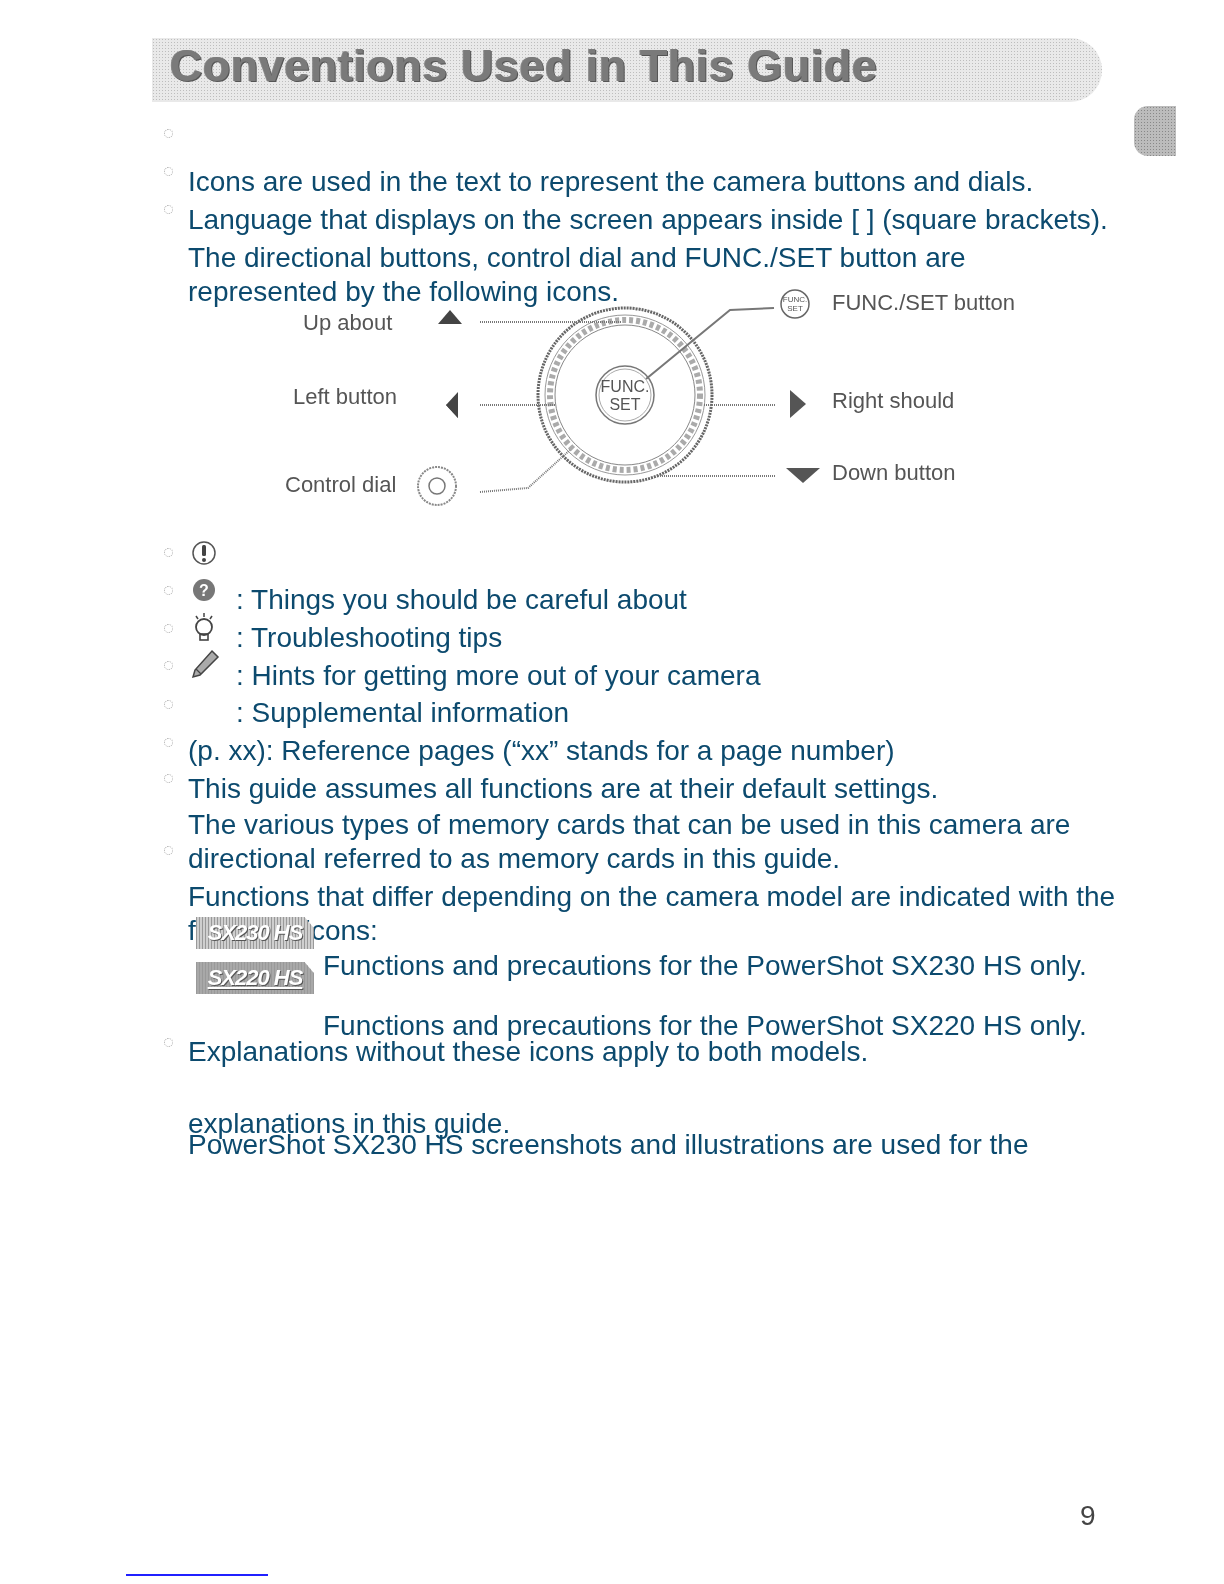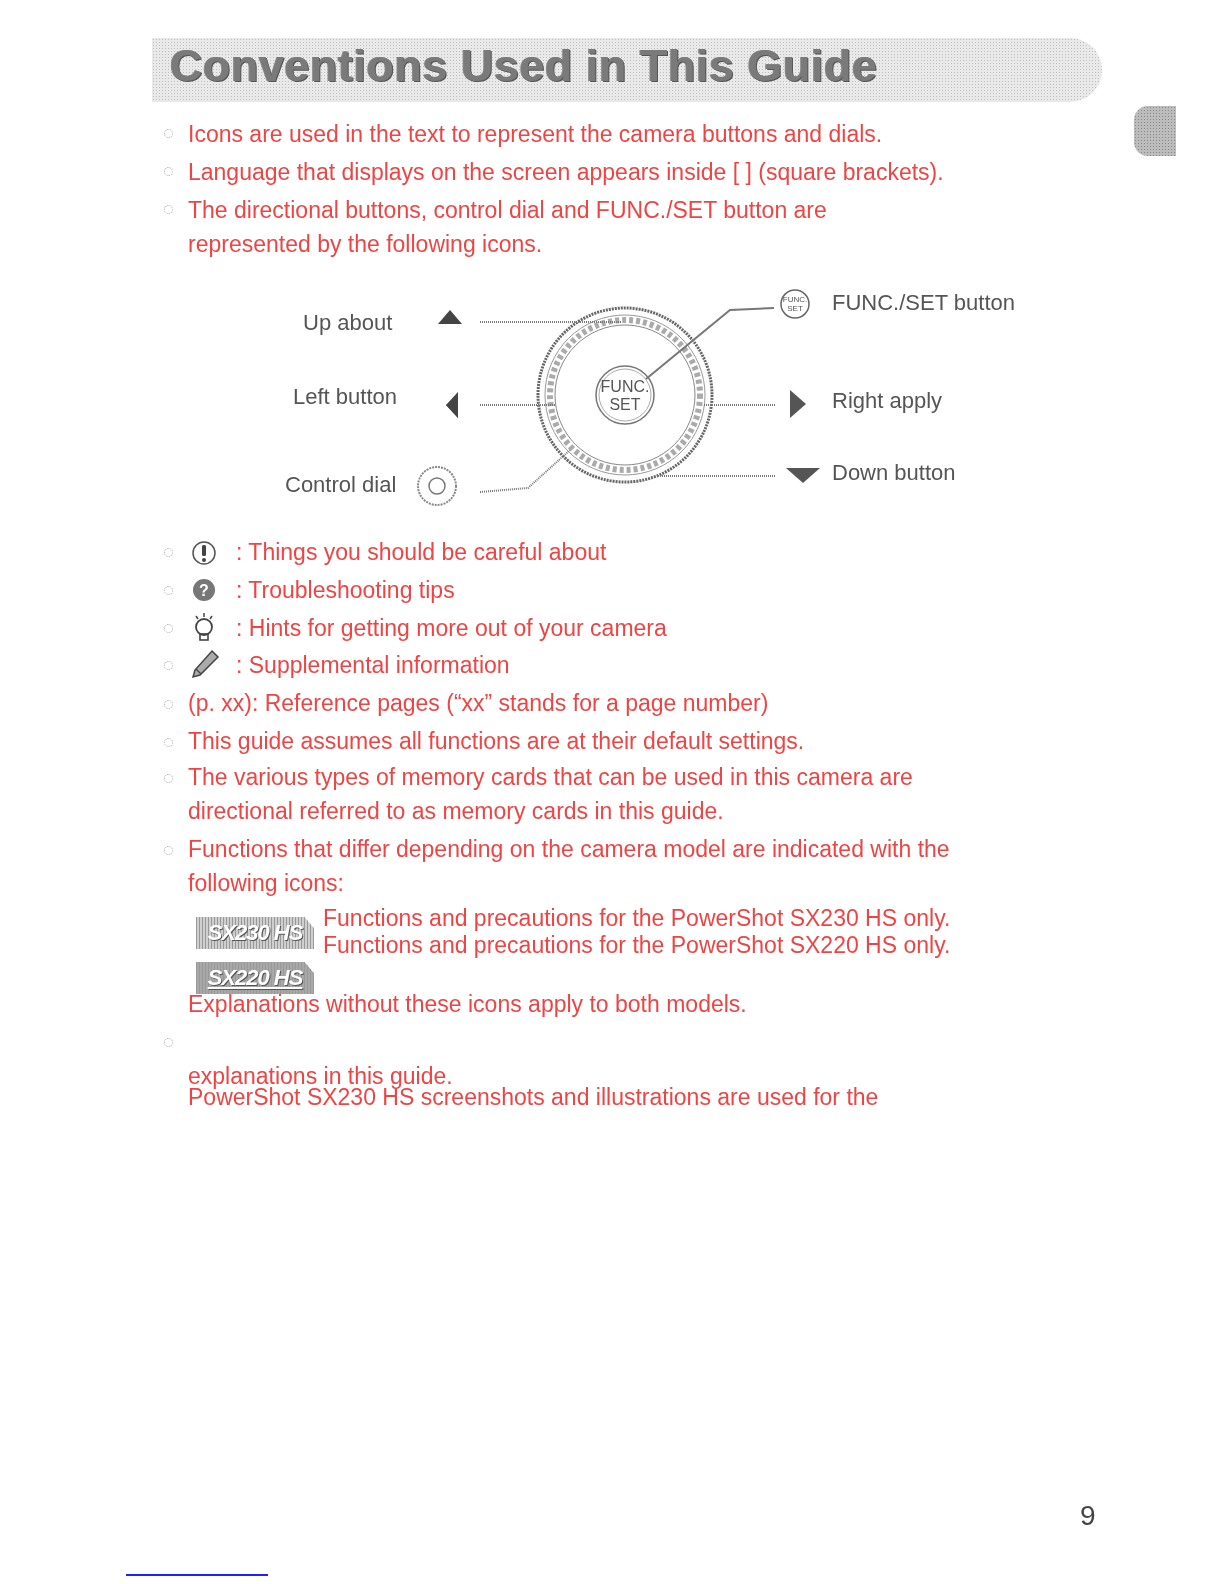--- a/index.html
+++ b/index.html
@@ -14,21 +14,21 @@
   .title-text { position: absolute; left: 18px; top: 2px; font-size: 45px; font-weight: bold;
     color: #7a7a7a; letter-spacing: 0.5px;
     text-shadow: 1px 1px 0 #555, -1px 0 0 #888; }
 
   .side-tab { position: absolute; left: 1134px; top: 106px; width: 42px; height: 50px;
     background-color: #bcbcbc;
     background-image: radial-gradient(#888 0.8px, transparent 1px);
     background-size: 3px 3px;
     border-radius: 14px 0 0 14px; }
 
-  .item { position: absolute; left: 188px; font-size: 23px; line-height: 34px; color: #ef4444; }
+  .item { position: absolute; left: 188px; font-size: 28px; line-height: 34px; color: #0c4a6e; margin-top: 48px; }
   .bullet { position: absolute; left: 164px; width: 7px; height: 7px; border-radius: 50%;
     border: 1px dotted #aaa; }
 
   .diagram { position: absolute; left: 270px; top: 280px; width: 800px; height: 240px; }
   .dlabel { position: absolute; font-size: 22px; color: #555; }
 
   .model-badge { position: absolute; width: 118px; height: 32px;
     background-color: #cfcfcf;
     background-image: repeating-linear-gradient(90deg, #999 0 1px, transparent 1px 3px);
     clip-path: polygon(0 0, 92% 0, 100% 35%, 100% 100%, 0 100%);
@@ -94,21 +94,21 @@
     <line x1="434" y1="125" x2="506" y2="125" stroke="#777" stroke-width="2" stroke-dasharray="1 1"></line>
     <polygon points="520,110 536,124 520,138" fill="#555"></polygon>
 
     <line x1="388" y1="196" x2="506" y2="196" stroke="#777" stroke-width="2" stroke-dasharray="1 1"></line>
     <polygon points="516,188 550,188 533,203" fill="#555"></polygon>
   </svg>
   <div class="dlabel" style="left:33px;top:30px">Up about</div>
   <div class="dlabel" style="left:23px;top:104px">Left button</div>
   <div class="dlabel" style="left:15px;top:192px">Control dial</div>
   <div class="dlabel" style="left:562px;top:10px">FUNC./SET button</div>
-  <div class="dlabel" style="left:562px;top:108px">Right apply</div>
+  <div class="dlabel" style="left:562px;top:108px">Right should</div>
   <div class="dlabel" style="left:562px;top:180px">Down button</div>
 </div>
 
 <span class="bullet" style="top:548px"></span>
 <svg class="icon-inline" style="left:190px;top:538px" width="28" height="30">
   <circle cx="14" cy="15" r="11" fill="none" stroke="#555" stroke-width="1.5"></circle>
   <rect x="12" y="7" width="4" height="11" rx="1.5" fill="#444"></rect>
   <circle cx="14" cy="22" r="2" fill="#444"></circle>
 </svg>
 <div class="item" style="top:535px;left:236px">: Things you should be careful about</div>
@@ -144,21 +144,21 @@
 <span class="bullet" style="top:774px"></span>
 <div class="item" style="top:760px">The various types of memory cards that can be used in this camera are</div>
 <div class="item" style="top:794px">directional referred to as memory cards in this guide.</div>
 <span class="bullet" style="top:846px"></span>
 <div class="item" style="top:832px">Functions that differ depending on the camera model are indicated with the</div>
 <div class="item" style="top:866px">following icons:</div>
 
 <div class="model-badge" style="left:196px;top:902px">SX230 HS</div>
 <div class="item" style="top:901px;left:323px">Functions and precautions for the PowerShot SX230 HS only.</div>
 <div class="model-badge b2" style="left:196px;top:947px">SX220 HS</div>
-<div class="item" style="top:928px;left:323px">Functions and precautions for the PowerShot SX220 HS only.</div>
+<div class="item" style="top:961px;left:323px">Functions and precautions for the PowerShot SX220 HS only.</div>
 
 <div class="item" style="top:987px">Explanations without these icons apply to both models.</div>
 <span class="bullet" style="top:1038px"></span>
 <div class="item" style="top:1080px">PowerShot SX230 HS screenshots and illustrations are used for the</div>
 <div class="item" style="top:1059px">explanations in this guide.</div>
 
 <div class="page-num">9</div>
 <div class="footer-line"></div>
 
 </body></html>

